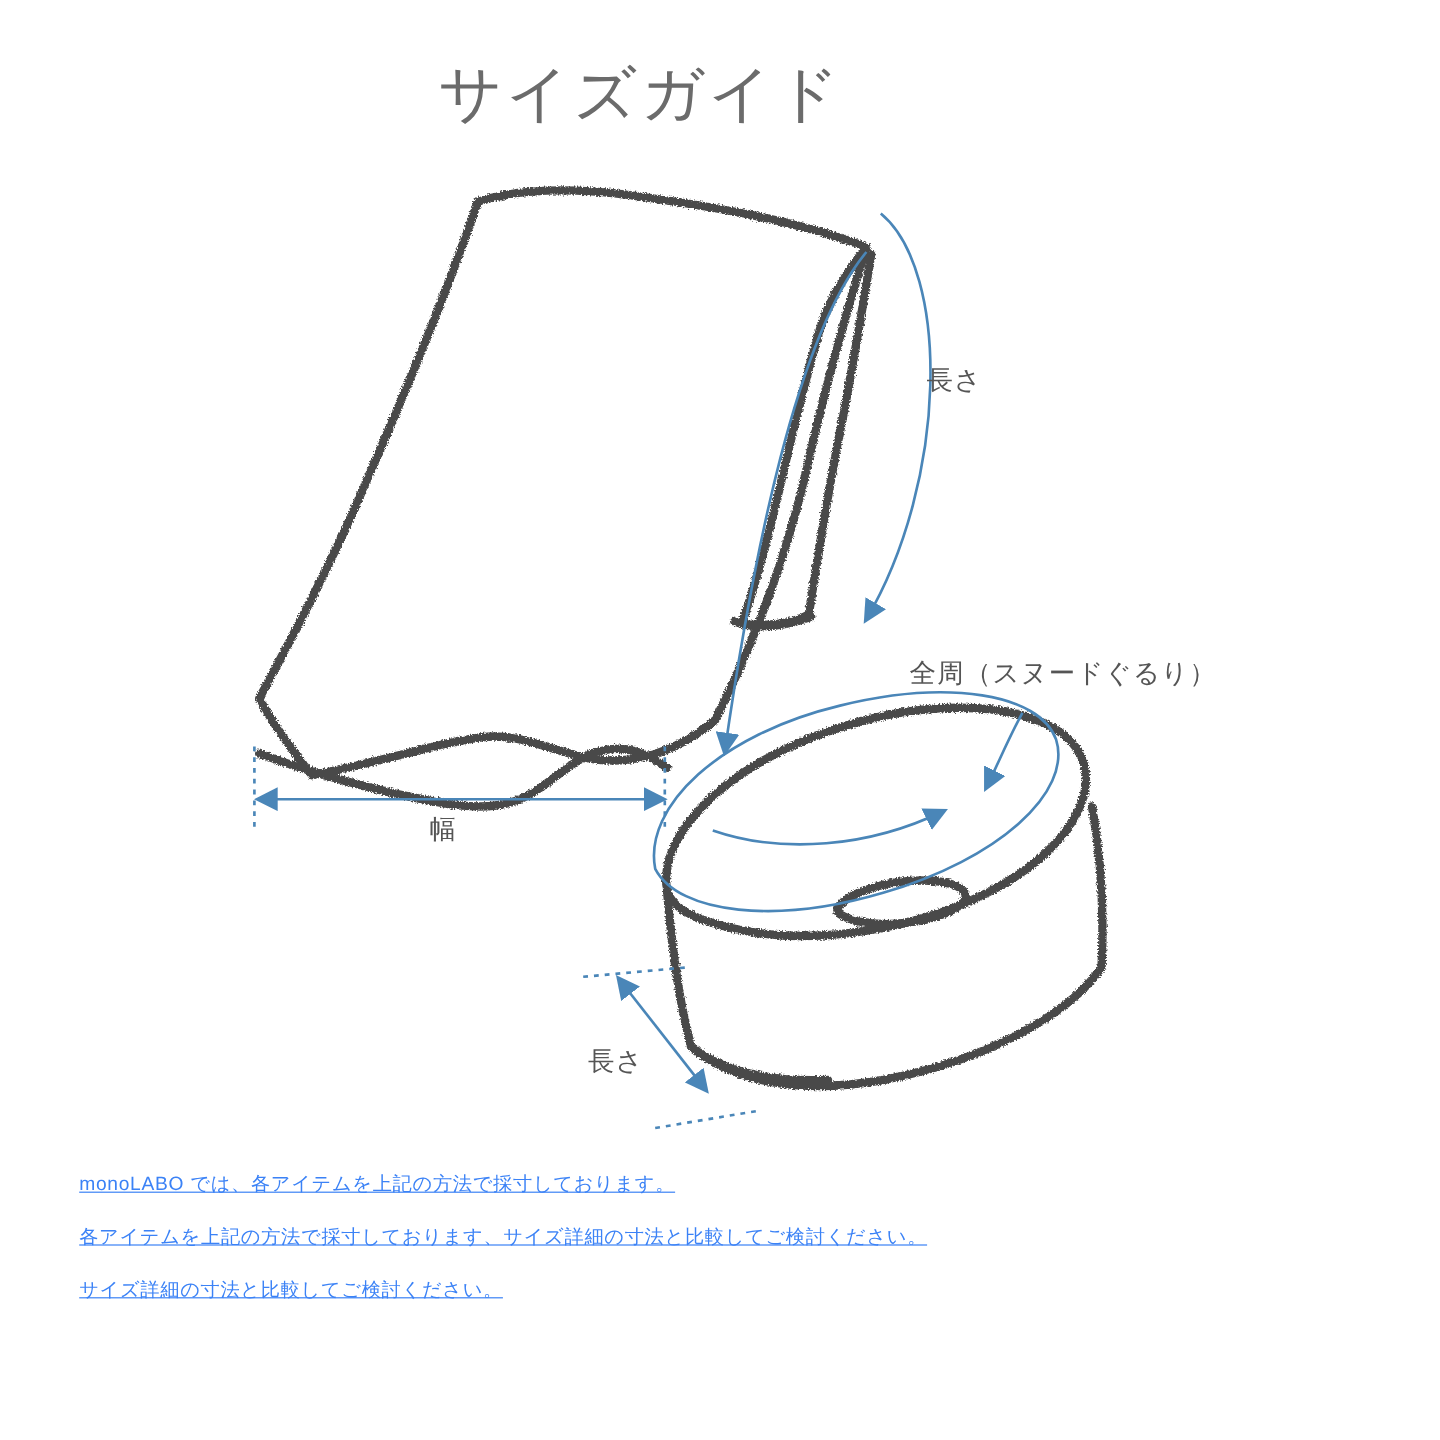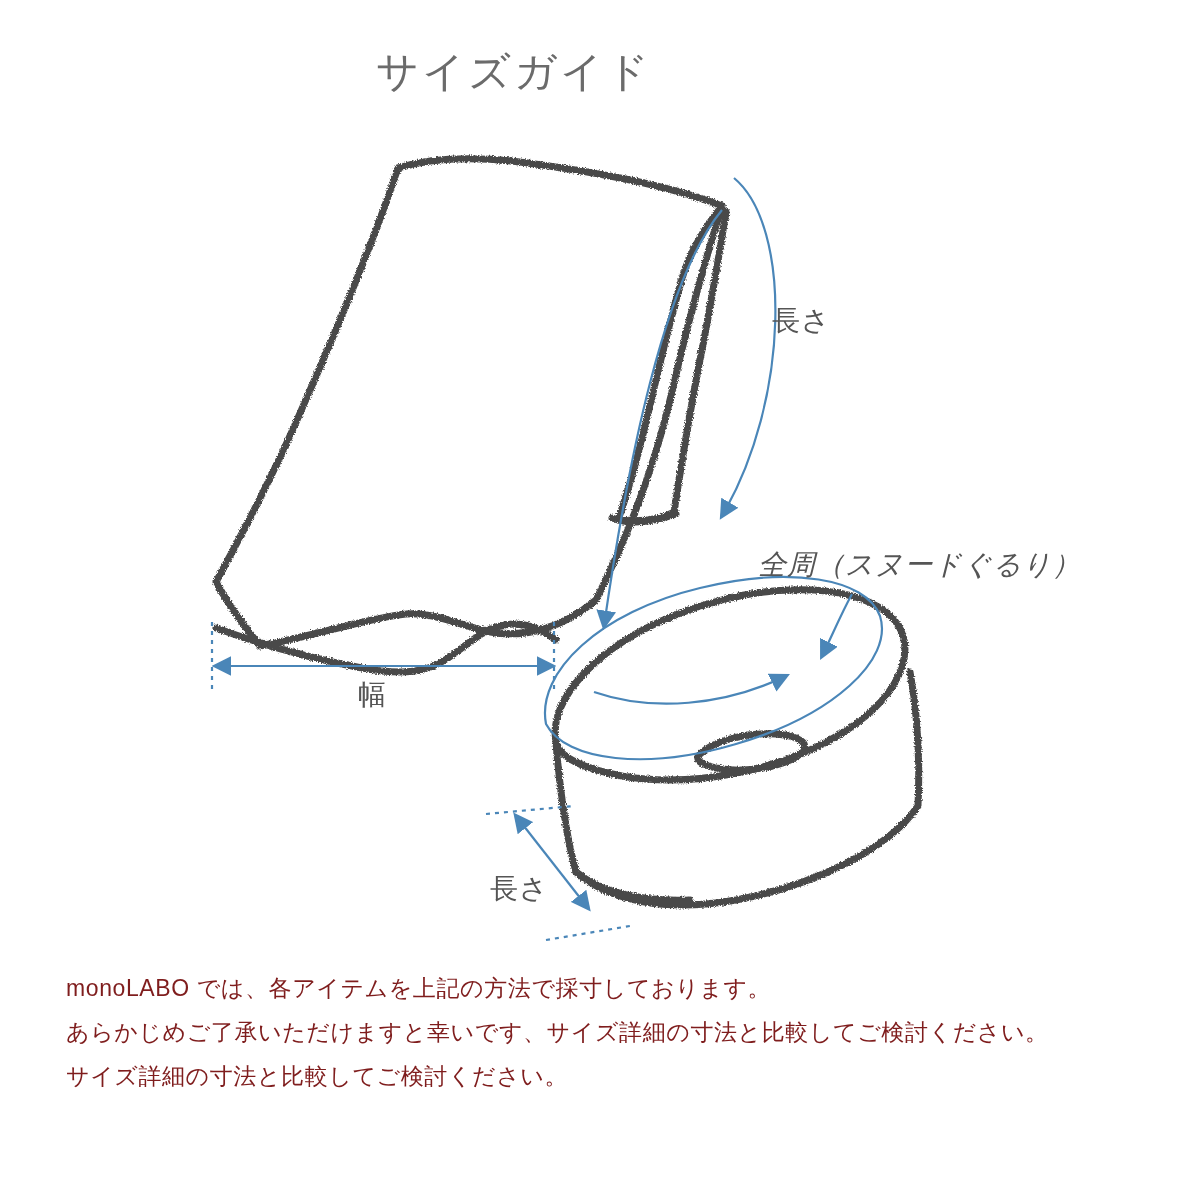--- a/index.html
+++ b/index.html
@@ -20,52 +20,54 @@
     height: 1200px;
     overflow: hidden;
     background: #fff;
   }
   #title {
     position: absolute;
     top: 44px;
     left: 0;
     width: 1028px;
     text-align: center;
-    font-size: 42px;
+    font-size: 52px;
     letter-spacing: 3px;
     color: #6b6b6b;
     font-weight: 400;
+    padding-left: 20px;
   }
   #diagram {
     position: absolute;
     top: 0;
     left: 0;
     width: 1200px;
     height: 1200px;
   }
   .label {
     position: absolute;
-    font-size: 28px;
+    font-size: 22px;
     color: #555;
     white-space: nowrap;
     letter-spacing: 1px;
   }
   #lbl-length-top   { left: 772px; top: 302px; }
   #lbl-width        { left: 358px; top: 676px; }
-  #lbl-circum       { left: 758px; top: 546px; font-style: italic; }
+  #lbl-circum       { left: 758px; top: 546px; }
   #lbl-length-snood { left: 490px; top: 870px; }
   #notes {
     position: absolute;
     left: 66px;
     top: 966px;
     width: 1100px;
-    font-size: 23px;
+    font-size: 16px;
     line-height: 44px;
-    color: #7f1d1d;
+    color: #3b82f6;
     letter-spacing: 0.6px;
+    text-decoration: underline;
   }
   .note-line { display: block; white-space: nowrap; }
 </style>
 </head>
 <body>
 
 <div id="page">
 
   <div id="title">サイズガイド</div>
 
@@ -162,17 +164,17 @@
     </g>
   </svg>
 
   <span class="label" id="lbl-length-top">長さ</span>
   <span class="label" id="lbl-width">幅</span>
   <span class="label" id="lbl-circum">全周（スヌードぐるり）</span>
   <span class="label" id="lbl-length-snood">長さ</span>
 
   <div id="notes">
     <span class="note-line">monoLABO では、各アイテムを上記の方法で採寸しております。</span>
-    <span class="note-line">あらかじめご了承いただけますと幸いです、サイズ詳細の寸法と比較してご検討ください。</span>
+    <span class="note-line">各アイテムを上記の方法で採寸しております、サイズ詳細の寸法と比較してご検討ください。</span>
     <span class="note-line">サイズ詳細の寸法と比較してご検討ください。</span>
   </div>
 
 </div>
 
 </body></html>

